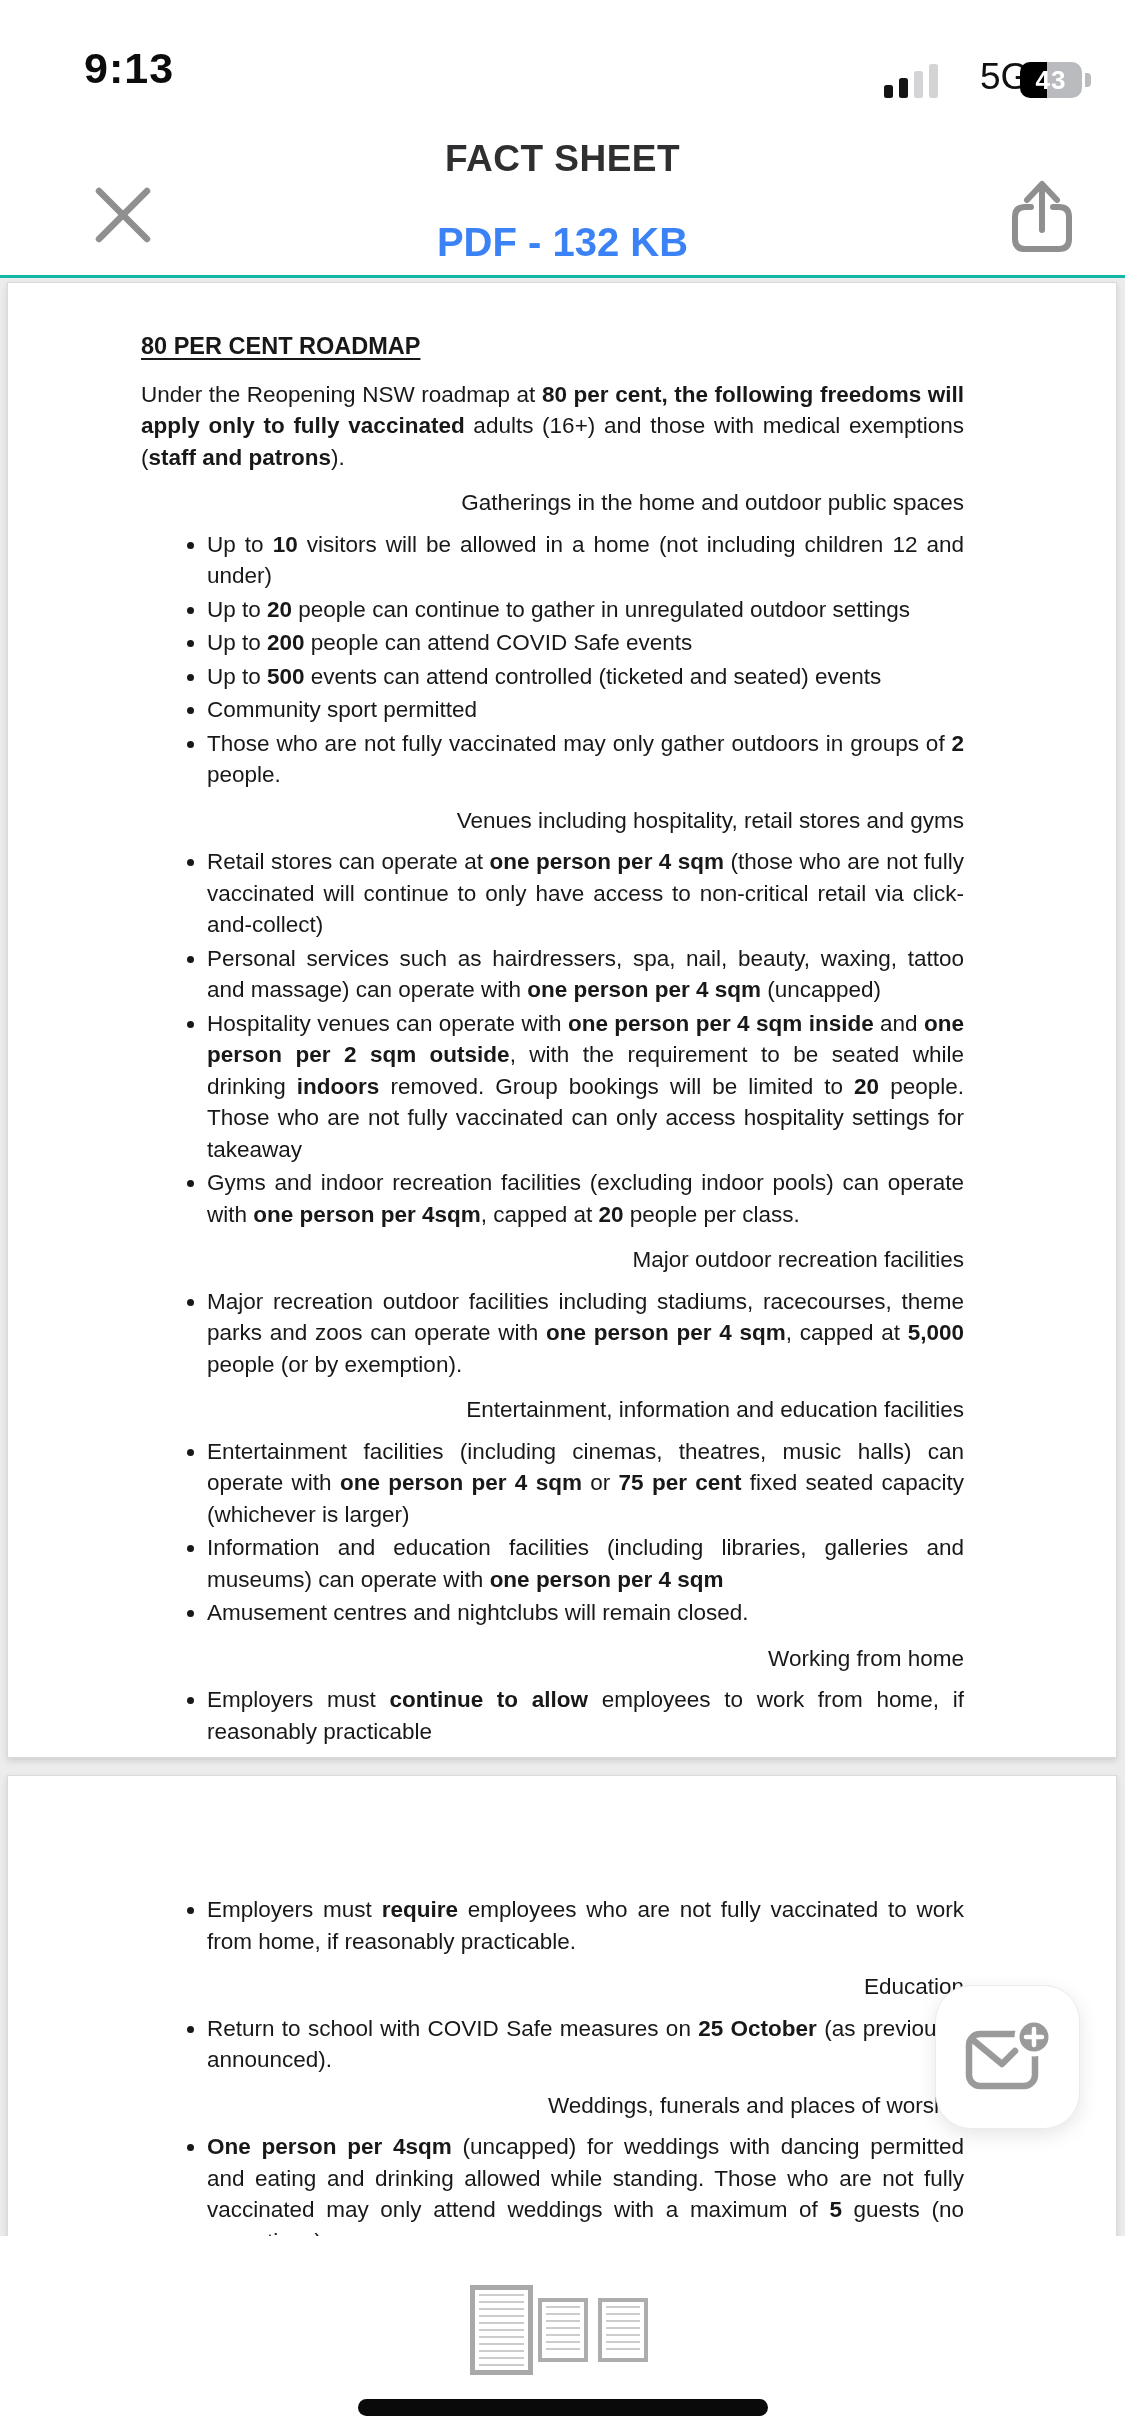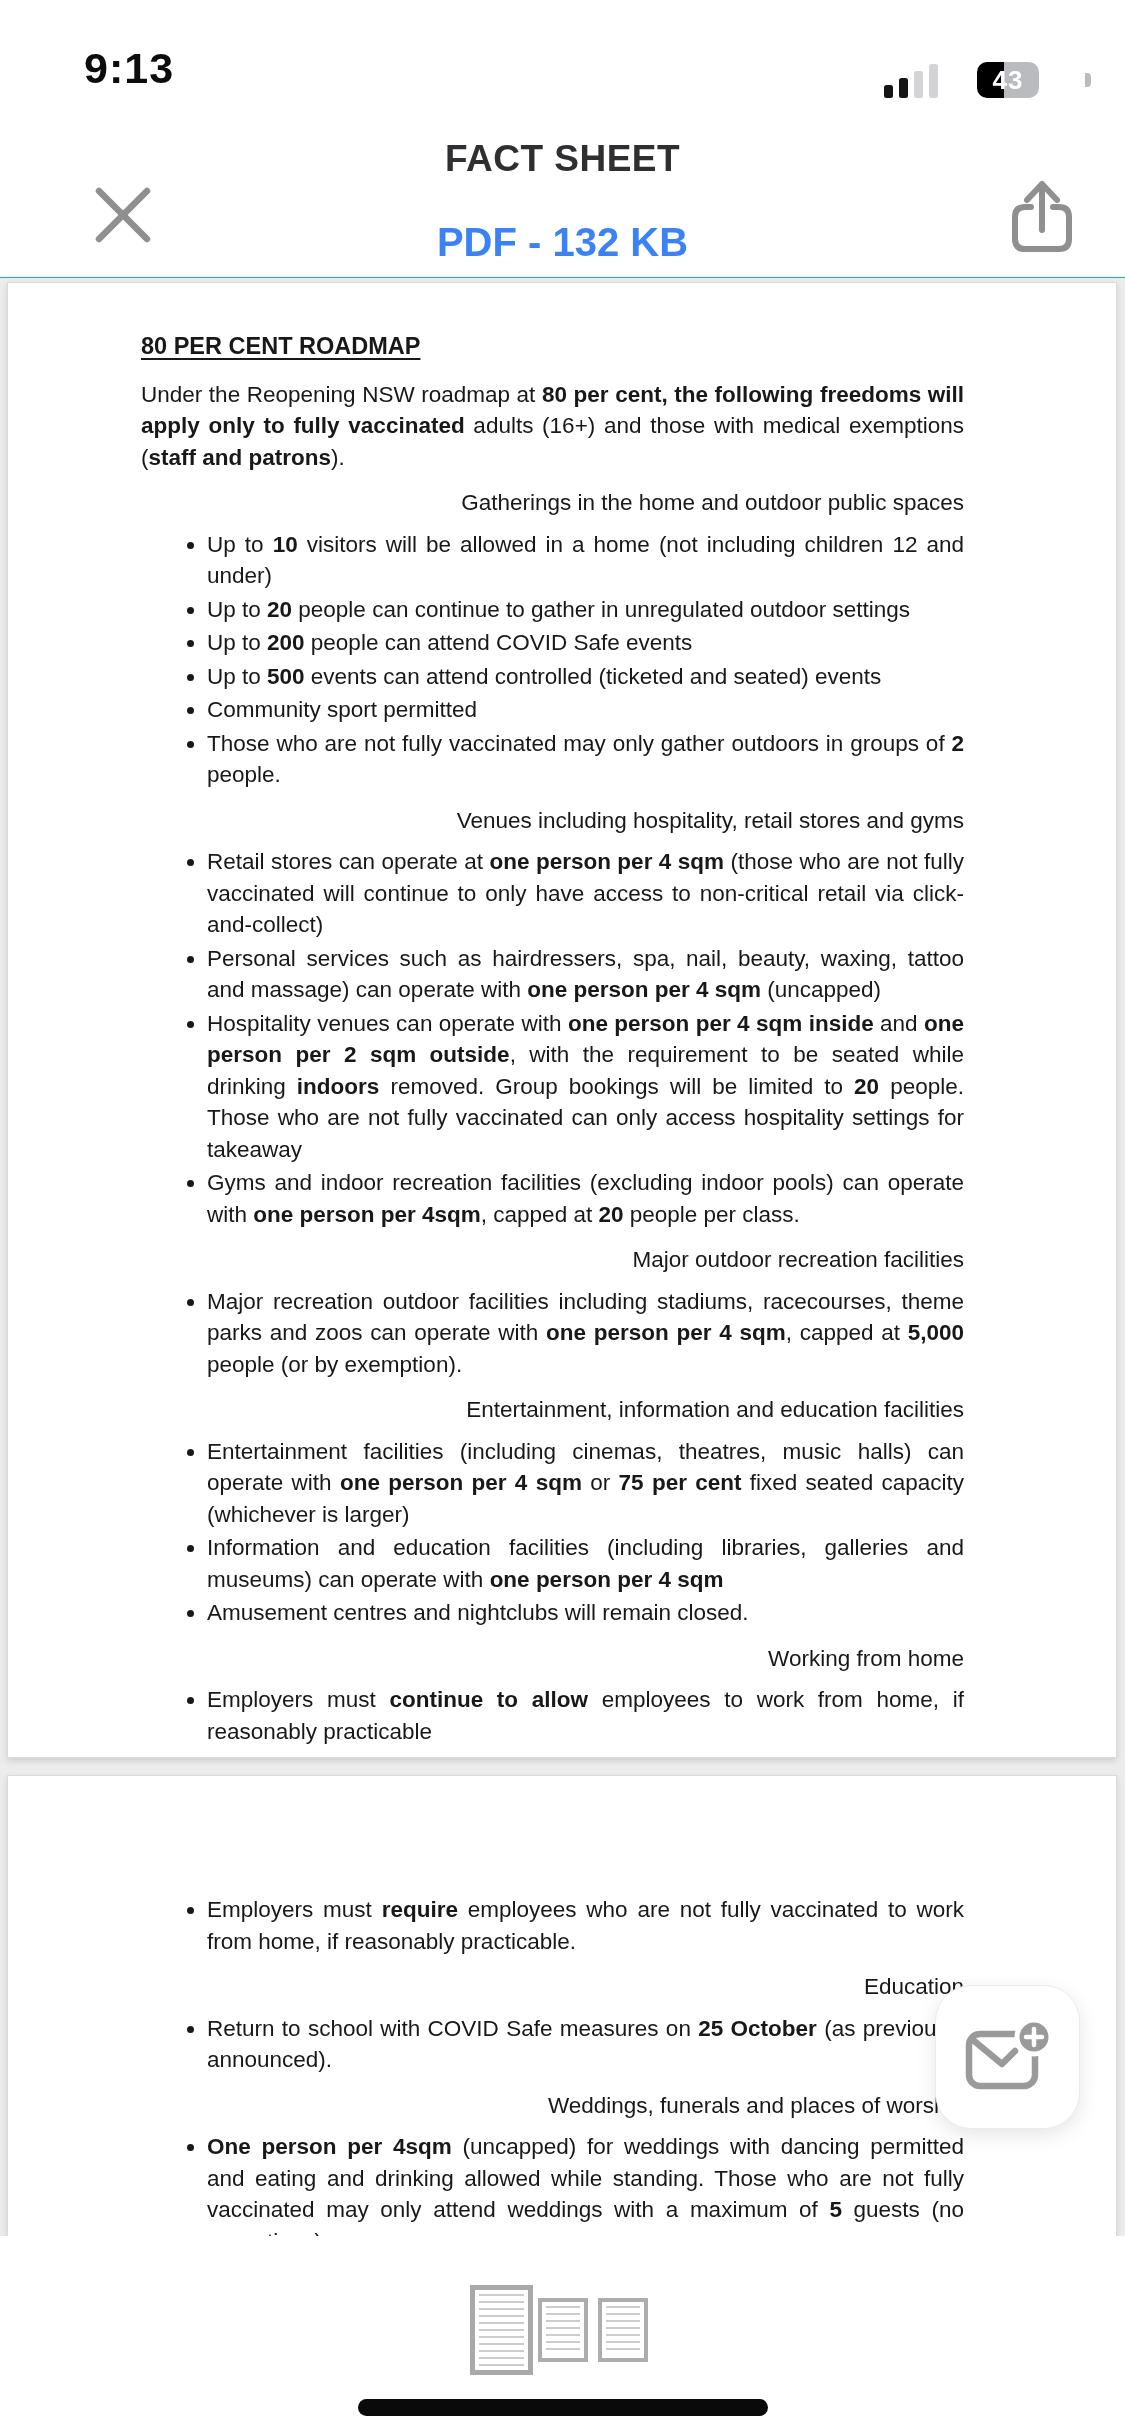--- a/index.html
+++ b/index.html
@@ -5,32 +5,32 @@
   html,body{margin:0;padding:0;}
   body{
     width:1125px;height:2436px;position:relative;overflow:hidden;
     background:#ececec;
     font-family:"Liberation Sans","DejaVu Sans",sans-serif;
     -webkit-font-smoothing:antialiased;
   }
   
   .top-chrome{
     position:absolute;left:0;top:0;width:1125px;height:278px;
-    background:#ffffff;border-bottom:1px solid #14b8a6;box-sizing:border-box;z-index:5;
+    background:#ffffff;border-bottom:3px solid #14b8a6;box-sizing:border-box;z-index:5;
   }
   .time{position:absolute;left:84px;top:44px;font-size:43px;font-weight:600;color:#0c0c0c;letter-spacing:1px;}
   .signal{position:absolute;left:884px;top:60px;width:62px;height:38px;}
   .signal span{position:absolute;bottom:0;width:9px;border-radius:2.5px;}
   .sig1{left:0;height:13px;background:#141414;}
   .sig2{left:15px;height:20px;background:#141414;}
   .sig3{left:30px;height:27px;background:#d4d4d7;}
   .sig4{left:45px;height:34px;background:#d4d4d7;}
   .network{position:absolute;left:980px;top:56px;font-size:37px;font-weight:500;color:#111;}
   .battery{
-    position:absolute;left:977px;top:62px;width:62px;height:36px;border-radius:10px;
+    position:absolute;left:1020px;top:62px;width:62px;height:36px;border-radius:10px;
     background:linear-gradient(to right,#000 0 43%,#babbbe 43%);
     color:#fff;font-size:26px;font-weight:700;text-align:center;line-height:36px;letter-spacing:1px;
   }
   .battery-nub{position:absolute;left:1085px;top:73px;width:6px;height:14px;background:#babbbe;border-radius:0 4px 4px 0;}
   .close-btn{position:absolute;left:90px;top:185px;width:66px;height:60px;cursor:pointer;}
   .doc-title-header{position:absolute;left:0;top:138px;width:1125px;text-align:center;font-size:37px;font-weight:700;color:#2f2f31;letter-spacing:.5px;}
   .doc-subtitle-header{position:absolute;left:0;top:220px;width:1125px;text-align:center;font-size:40px;font-weight:700;color:#3b82f6;}
   .share-btn{position:absolute;left:1006px;top:176px;width:72px;height:78px;cursor:pointer;}
   
   .page{

